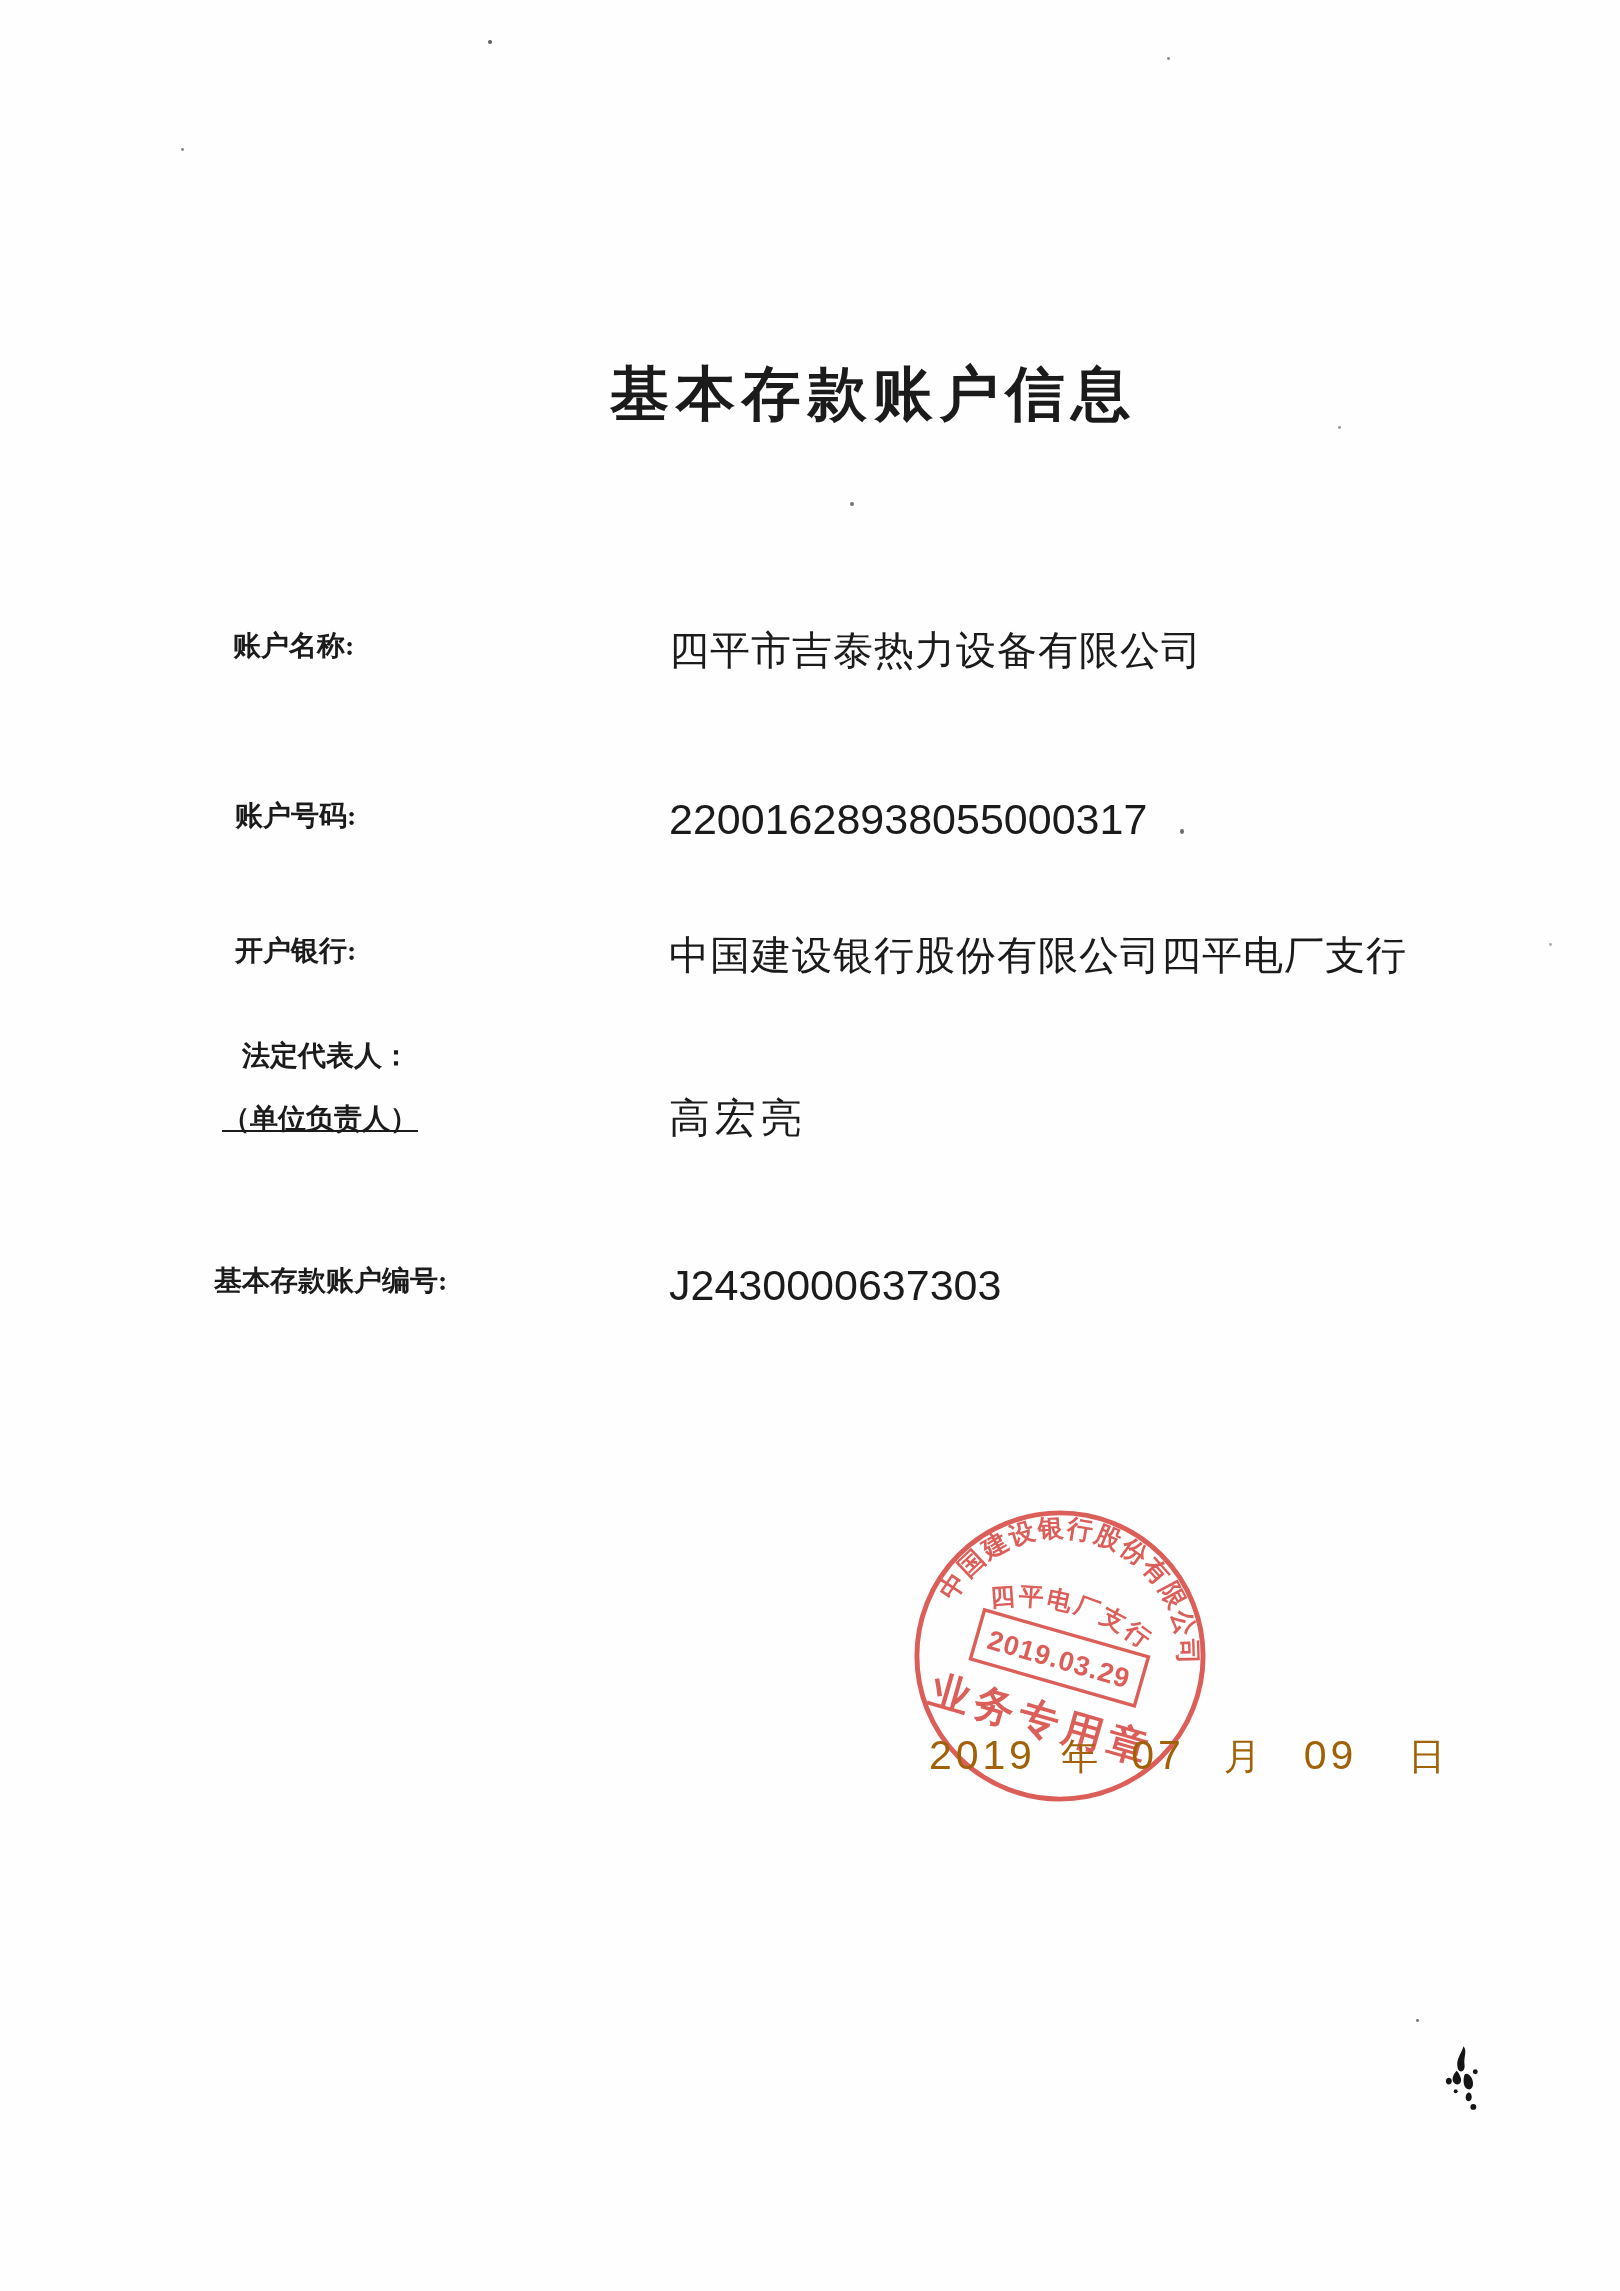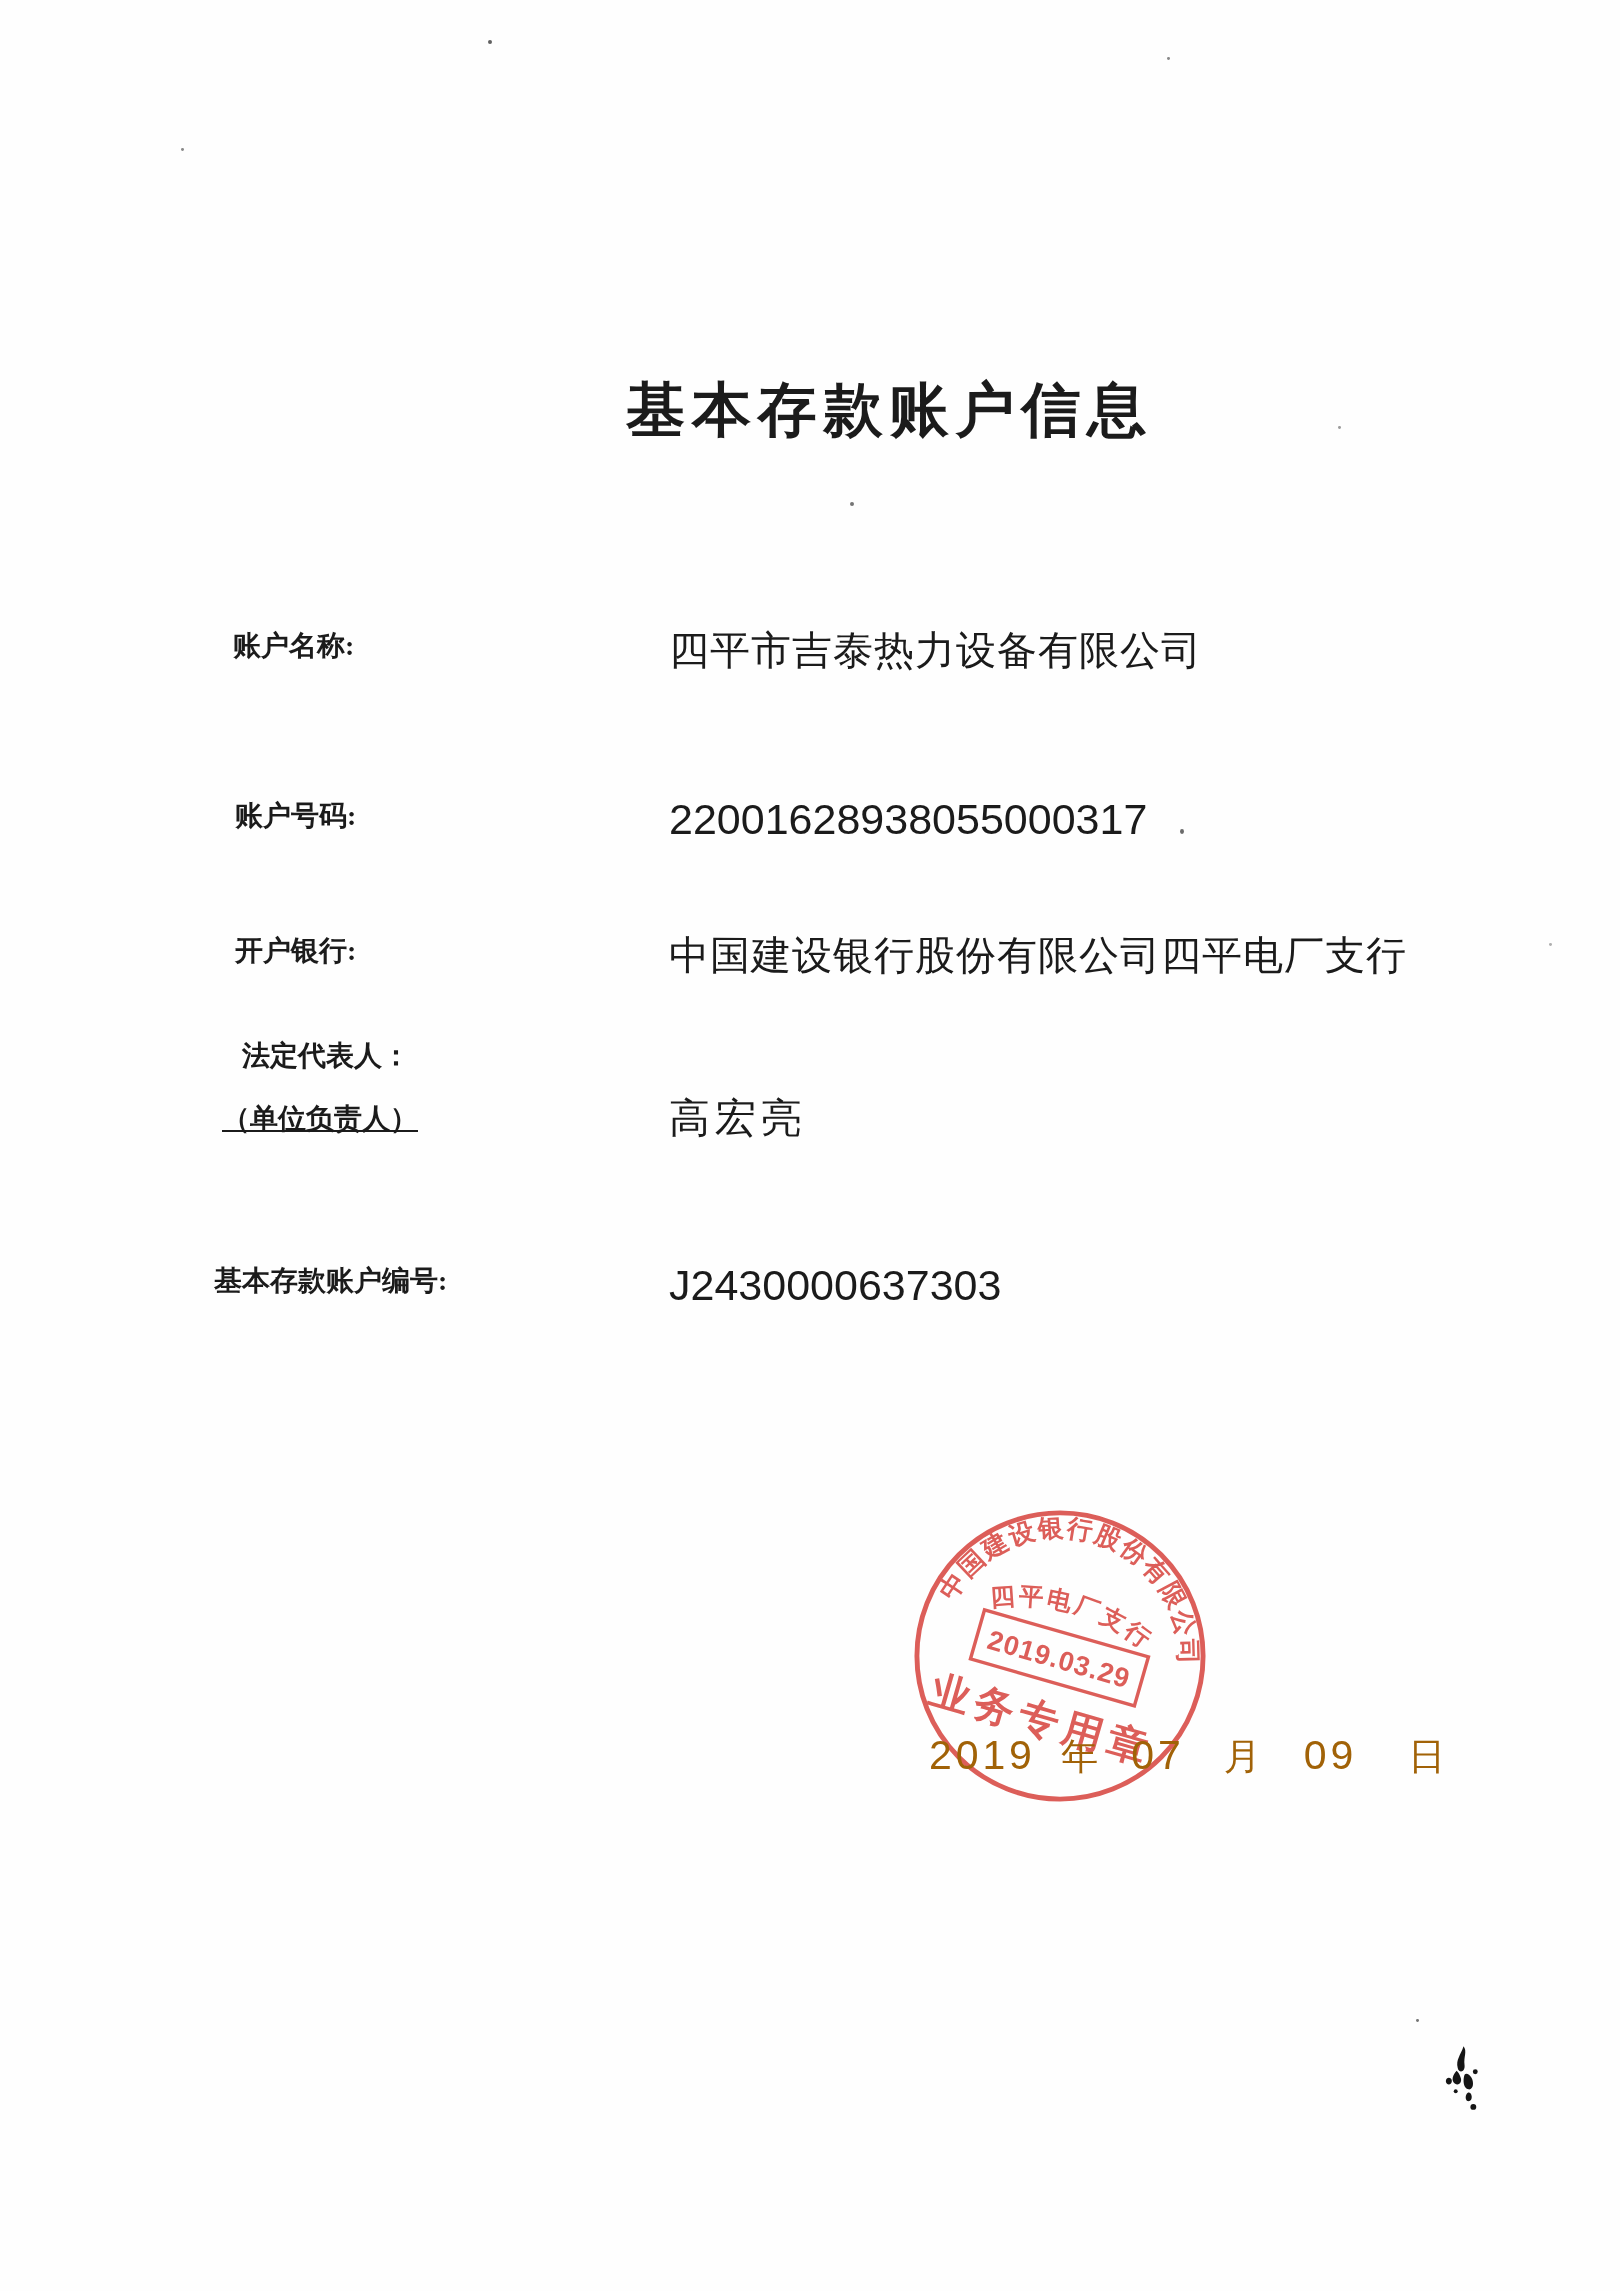--- a/index.html
+++ b/index.html
@@ -5,21 +5,21 @@
   html,body{margin:0;padding:0;background:#e8e8e8;}
   .page{
     position:relative;
     width:1620px;height:2292px;
     background:#fefefe;
     overflow:hidden;
     font-family:"Liberation Serif","DejaVu Serif",serif;
     color:#1b1b1b;
   }
   .title{
-    position:absolute;left:610px;top:365px;margin:16px;
+    position:absolute;left:610px;top:365px;margin:0;
     font-size:59px;font-weight:700;letter-spacing:6.9px;line-height:1;
     font-family:"Liberation Serif","DejaVu Serif",serif;
   }
   .row{position:absolute;left:0;top:0;width:100%;height:0;}
   .label{
     position:absolute;line-height:1;white-space:nowrap;
     font-size:28px;font-weight:700;
     font-family:"Liberation Serif","DejaVu Serif",serif;
   }
   .value{

